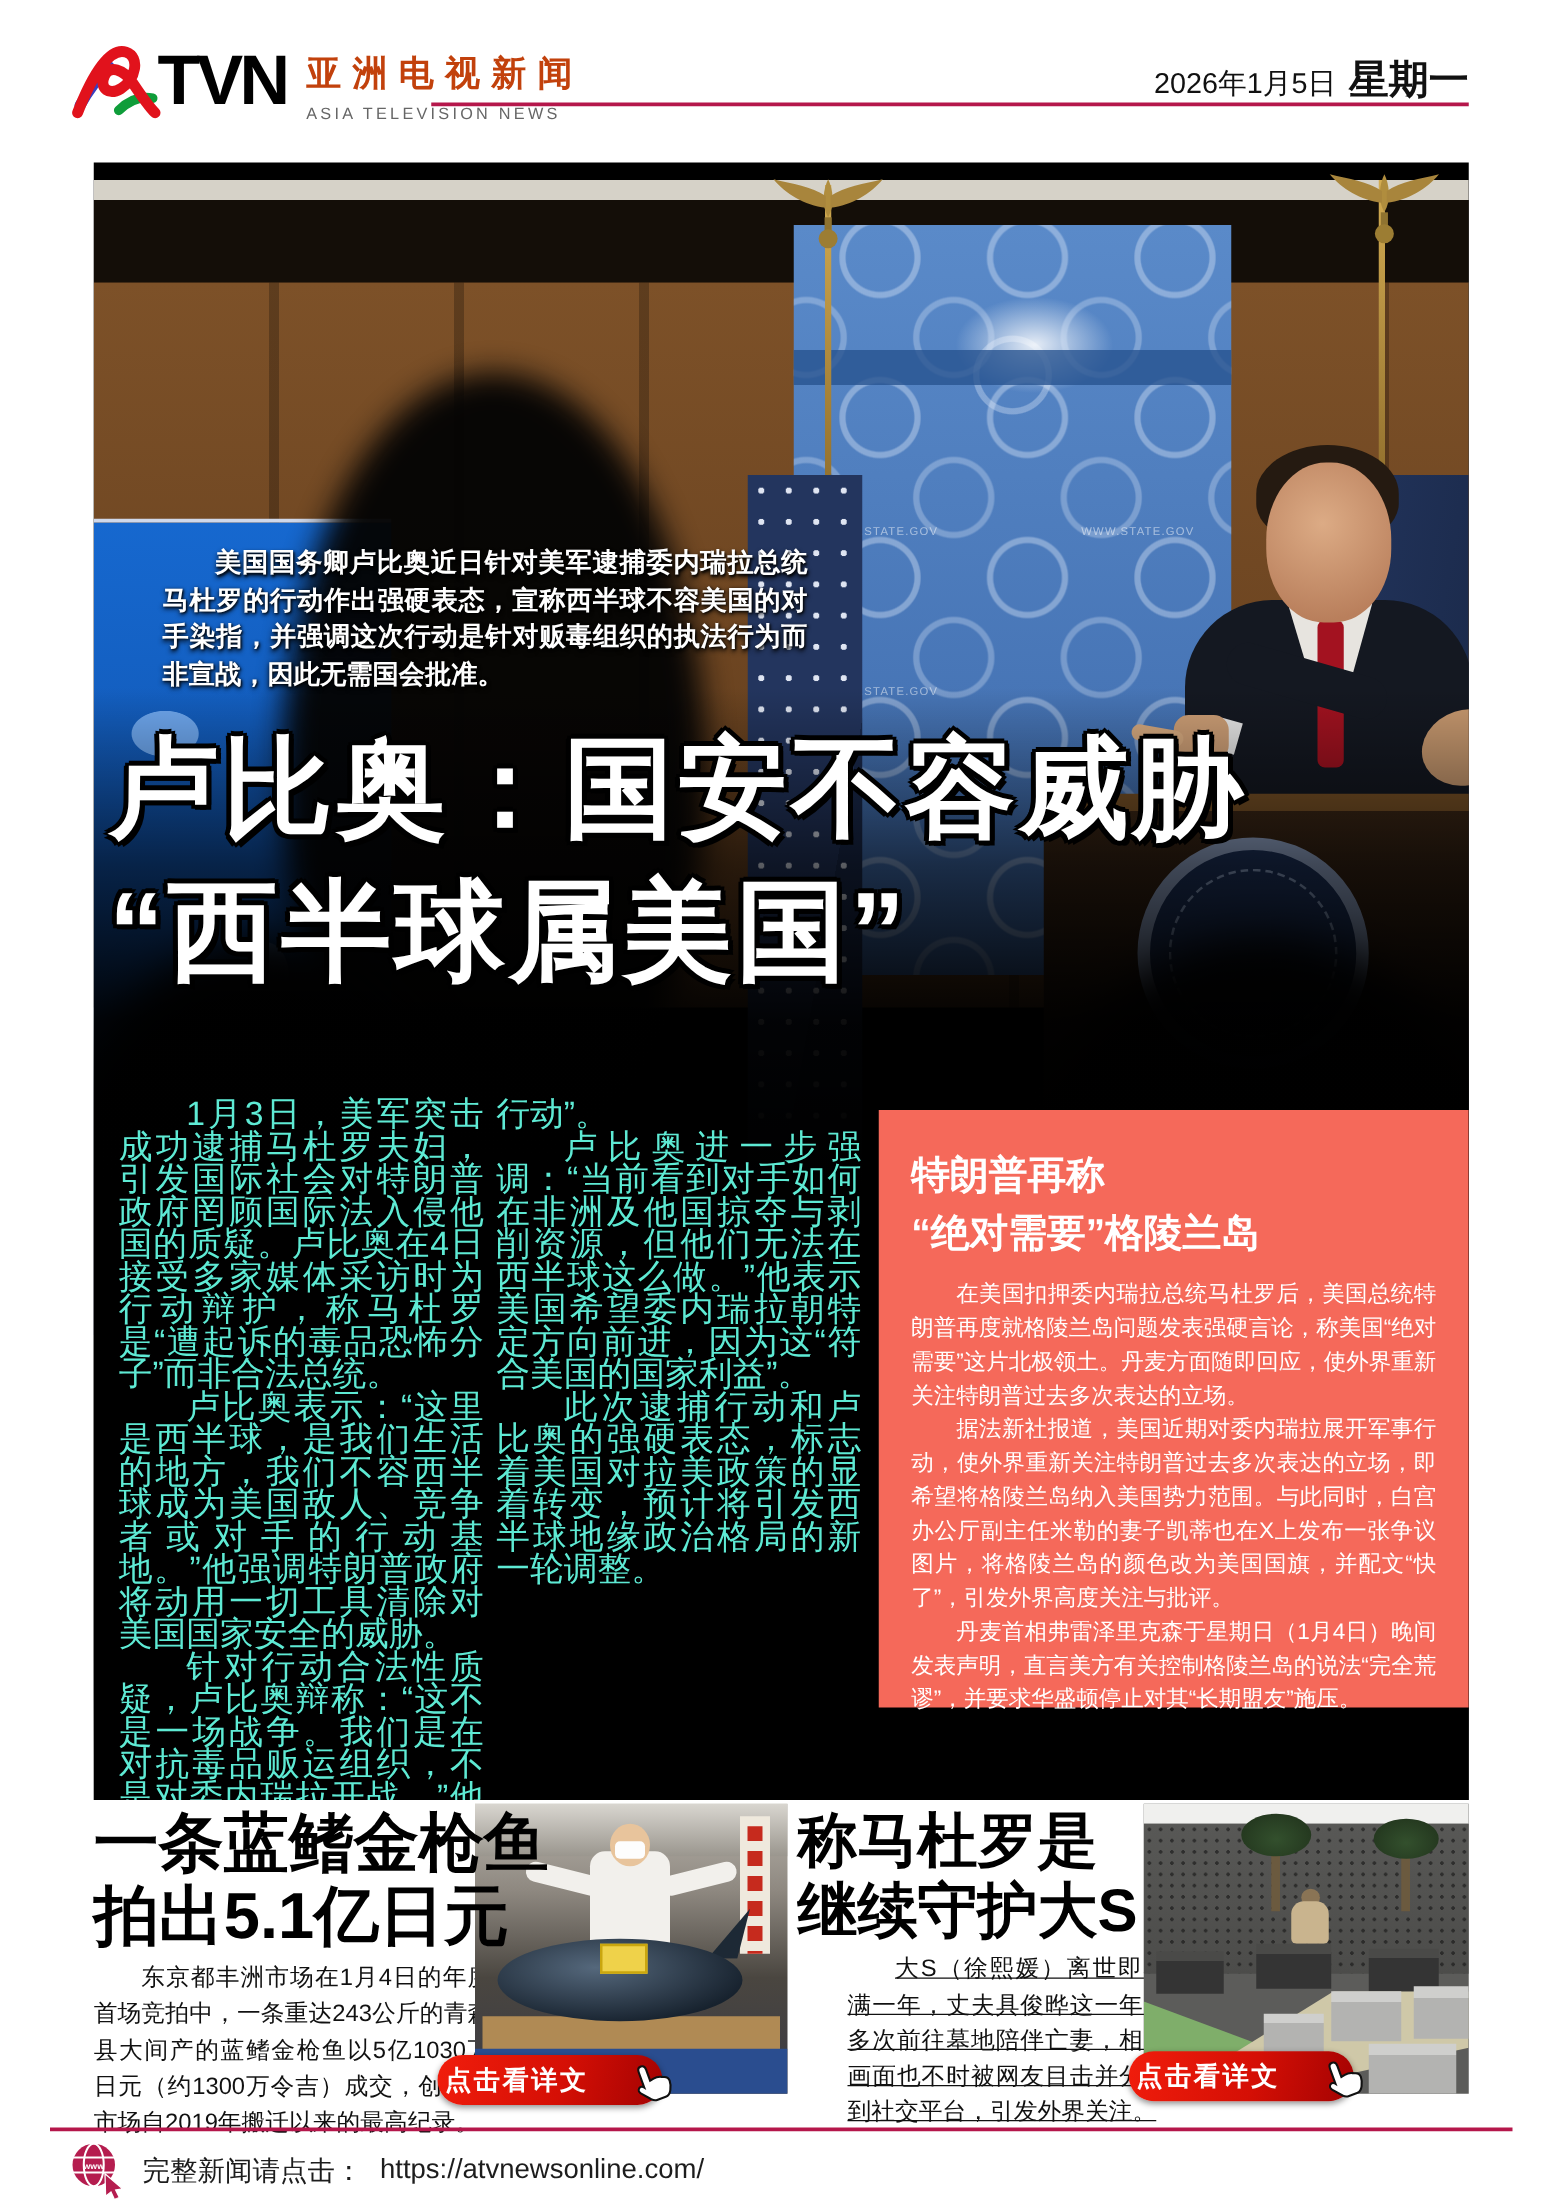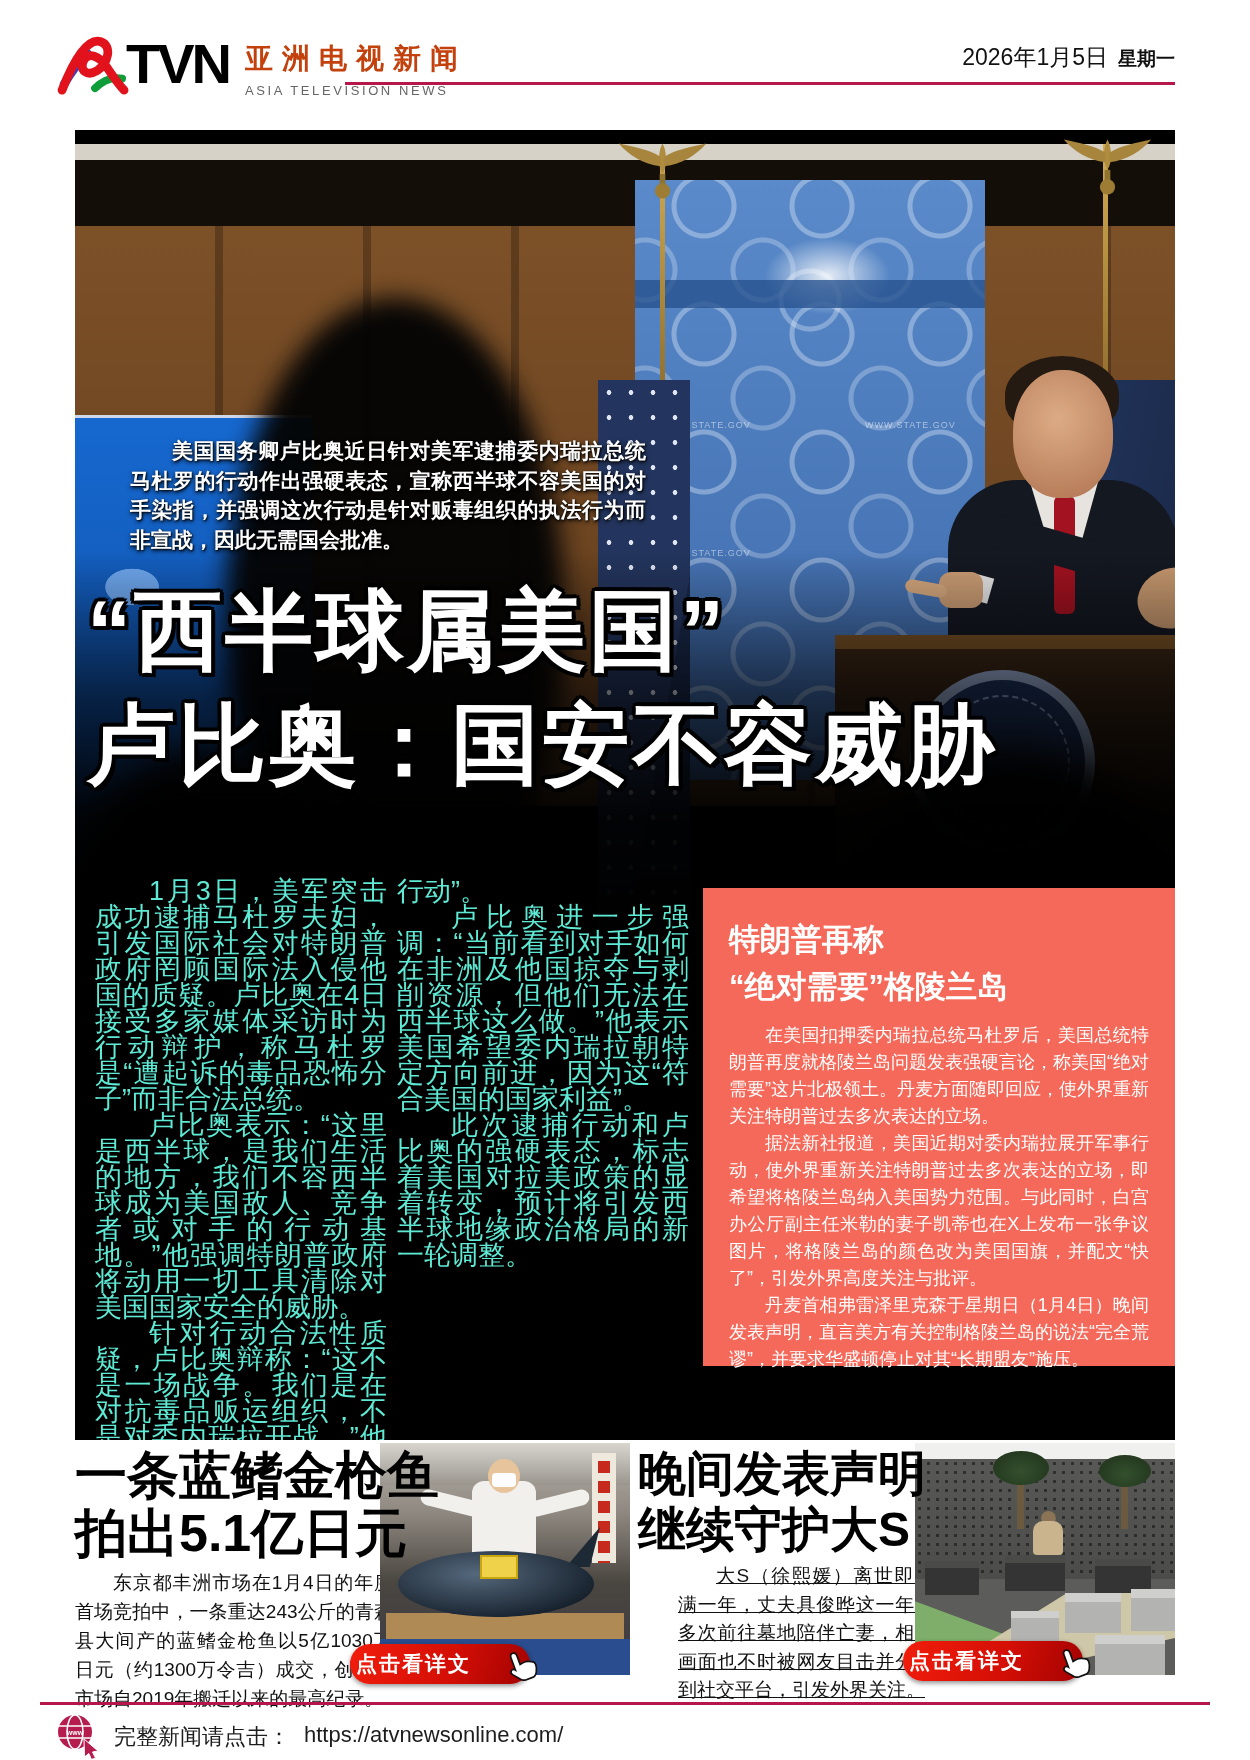--- a/index.html
+++ b/index.html
@@ -9,21 +9,21 @@
 
   
   .masthead{left:56px;top:34px;display:flex;align-items:flex-start;}
   .logo-mark{width:78px;height:62px;}
   .logo-acronym{font-size:56px;font-weight:900;letter-spacing:-3px;color:#000;line-height:60px;margin-left:-8px;}
   .brand{margin-left:16px;padding-top:6px;}
   .brand-cn{font-size:28px;font-weight:700;letter-spacing:9px;color:#c2410c;}
   .brand-en{font-size:13px;color:#666;letter-spacing:2.6px;margin-top:5px;}
   .head-rule{left:345px;top:82px;width:830px;height:3px;background:var(--accent,#B5174B);}
   .dateline{right:75px;top:42px;font-size:23px;color:#111;}
-  .dateline .weekday{font-weight:900;font-size:19px;margin-left:10px;}
+  .dateline .weekday{font-weight:900;font-size:32px;margin-left:10px;}
 
   
   .hero{left:75px;top:130px;width:1100px;height:1310px;background:#000;overflow:hidden;}
   .ph{position:absolute;}
   .ph-toplight{left:0;top:14px;width:1100px;height:16px;background:#d6d2c8;}
   .ph-ceiling{left:0;top:30px;width:1100px;height:66px;background:#140e08;}
   .ph-wood{left:0;top:96px;width:1100px;height:580px;
      background:repeating-linear-gradient(90deg,rgba(0,0,0,0) 0 140px,rgba(0,0,0,.25) 140px 148px),
                 linear-gradient(180deg,#7d5128,#5e3a1b);}
   .ph-banner{left:560px;top:50px;width:350px;height:600px;
@@ -232,22 +232,22 @@
   <div class="ph seal"></div>
   <div class="ph seal-inner"></div>
   <div class="ph sil sil-head"></div>
   <div class="ph sil sil-right"></div>
   <div class="ph sil sil-left"></div>
   <div class="ph blue-glow"></div>
   <div class="ph ph-dark"></div>
 
   <div class="ph caption">美国国务卿卢比奥近日针对美军逮捕委内瑞拉总统马杜罗的行动作出强硬表态，宣称西半球不容美国的对手染指，并强调这次行动是针对贩毒组织的执法行为而非宣战，因此无需国会批准。</div>
   <div class="ph headline">
+    <div>卢比奥：国安不容威胁</div>
     <div>“西半球属美国”</div>
-    <div>卢比奥：国安不容威胁</div>
   </div>
   <div class="ph cols col1">
       <p class="para">1月3日，美军突击成功逮捕马杜罗夫妇，引发国际社会对特朗普政府罔顾国际法入侵他国的质疑。卢比奥在4日接受多家媒体采访时为行动辩护，称马杜罗是“遭起诉的毒品恐怖分子”而非合法总统。</p>
       <p class="para">卢比奥表示：“这里是西半球，是我们生活的地方，我们不容西半球成为美国敌人、竞争者或对手的行动基地。”他强调特朗普政府将动用一切工具清除对美国国家安全的威胁。</p>
       <p class="para">针对行动合法性质疑，卢比奥辩称：“这不是一场战争。我们是在对抗毒品贩运组织，不是对委内瑞拉开战。”他声称此类行动无需国会批准，因为“不是入侵行动，也不是长期的军事</p>
     </div>
   <div class="ph cols col2">
       <p class="para noindent">行动”。</p>
       <p class="para">卢比奥进一步强调：“当前看到对手如何在非洲及他国掠夺与剥削资源，但他们无法在西半球这么做。”他表示美国希望委内瑞拉朝特定方向前进，因为这“符合美国的国家利益”。</p>
       <p class="para">此次逮捕行动和卢比奥的强硬表态，标志着美国对拉美政策的显着转变，预计将引发西半球地缘政治格局的新一轮调整。</p>
@@ -288,21 +288,21 @@
 <button class="detail-btn btnA">
   <span>点击看详文</span>
   <svg class="hand-cursor" viewBox="0 0 40 40">
     <g transform="rotate(-20 20 20)">
       <path d="M17,5 c2,0 3,1.5 3,3.5 l0,9 3,-0.6 c4,-0.8 5,0.6 8,1.6 2,0.7 3,2 3,4 0,3 -1,5 -2,7 -1,2 -2,3.6 -5,3.6 l-7,0 c-2,0 -3,-1 -4,-2 l-6,-7 c-1,-1.2 -1,-3 0.2,-4 1,-0.8 2.6,-0.6 3.4,0.3 l0.4,0.5 0,-12.4 c0,-2 1,-3.5 3,-3.5 z" fill="#ffffff" stroke="#111" stroke-width="1.6"></path>
     </g>
   </svg>
 </button>
 
 <div class="abs story-head headB">
-  <div>晚间发表声明</div>
+  <div>称马杜罗是</div>
   <div>继续守护大S</div>
 </div>
 <div class="abs story-body bodyB">大S（徐熙媛）离世即将满一年，丈夫具俊晔这一年来多次前往墓地陪伴亡妻，相关画面也不时被网友目击并分享到社交平台，引发外界关注。</div>
 <div class="abs photoB">
   <div class="pB pB-sky"></div>
   <div class="pB pB-wall"></div>
   <div class="pB pB-trunk1"></div>
   <div class="pB pB-palm1"></div>
   <div class="pB pB-trunk2"></div>
   <div class="pB pB-palm2"></div>

